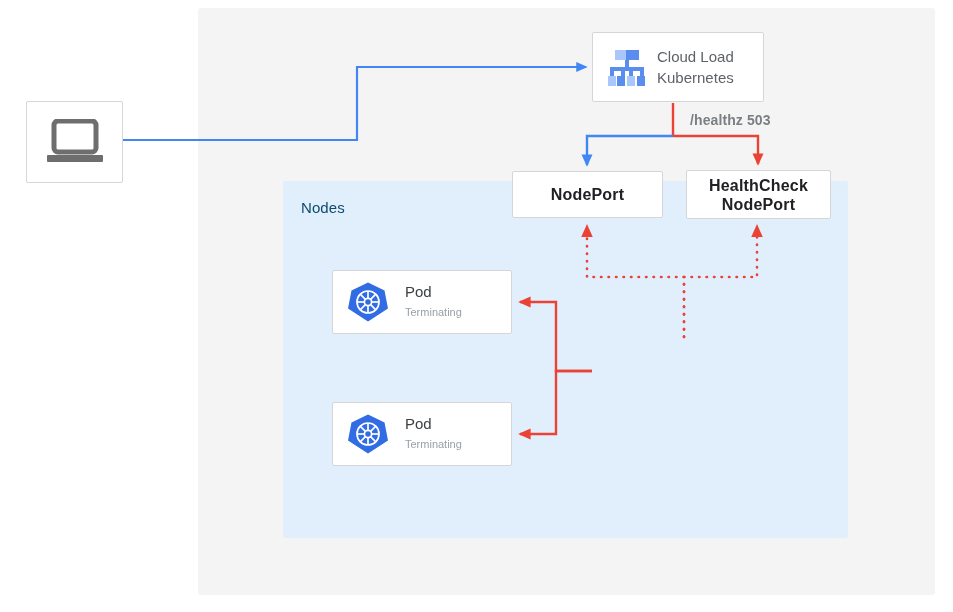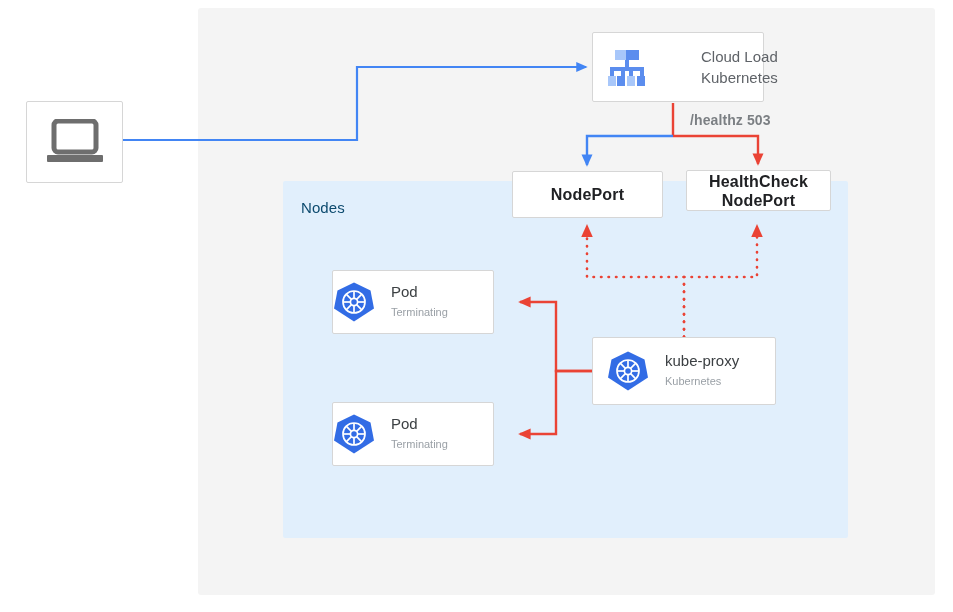--- a/index.html
+++ b/index.html
@@ -87,52 +87,52 @@
   
   .clb-card {
     left: 592px;
     top: 32px;
     width: 172px;
     height: 70px;
     padding-left: 10px;
   }
   .clb-icon { width: 48px; height: 44px; flex: 0 0 auto; }
   .clb-card .card-text { margin-left: 6px; }
-  .clb-card .card-title { font-size: 15px; color: #5f6368; margin-left: 44px; }
+  .clb-card .card-title { font-size: 15px; color: #5f6368; }
 
   
   .np-card {
     left: 512px;
     top: 171px;
     width: 151px;
     height: 47px;
     justify-content: center;
   }
   .hcnp-card {
     left: 686px;
     top: 170px;
     width: 145px;
-    height: 41px;
+    height: 49px;
     justify-content: center;
   }
   .np-label {
     font-size: 16px;
     font-weight: bold;
     color: #202124;
     text-align: center;
     line-height: 19px;
     letter-spacing: 0.2px;
   }
 
   
   .pod-card {
     left: 332px;
-    width: 162px;
+    width: 180px;
     height: 64px;
-    padding-left: 0;
+    padding-left: 14px;
   }
   .pod-1 { top: 270px; }
   .pod-2 { top: 402px; }
   .k8s-icon { width: 42px; height: 42px; flex: 0 0 auto; }
   .pod-card .card-text { margin-left: 16px; }
 
   
   .kp-card {
     left: 592px;
     top: 337px;
@@ -279,35 +279,14 @@
         <line x1="28.8" y1="13.2" x2="23.6" y2="18.4"></line>
         <line x1="18.4" y1="23.6" x2="13.2" y2="28.8"></line>
       </g>
     </svg>
     <div class="card-text">
       <div class="card-title">Pod</div>
       <div class="card-sub">Terminating</div>
     </div>
   </div>
 
-  <div class="card kp-card">
-    <svg class="k8s-icon" viewBox="0 0 42 42">
-      <polygon points="21,1.5 37.5,9.5 41,27.5 21,40.5 1,27.5 4.5,9.5" fill="#326ce5"></polygon>
-      <g fill="none" stroke="#ffffff" stroke-width="1.7">
-        <circle cx="21" cy="21" r="11"></circle>
-        <circle cx="21" cy="21" r="3.6"></circle>
-        <line x1="21" y1="10" x2="21" y2="17.4"></line>
-        <line x1="21" y1="24.6" x2="21" y2="32"></line>
-        <line x1="10" y1="21" x2="17.4" y2="21"></line>
-        <line x1="24.6" y1="21" x2="32" y2="21"></line>
-        <line x1="13.2" y1="13.2" x2="18.4" y2="18.4"></line>
-        <line x1="23.6" y1="23.6" x2="28.8" y2="28.8"></line>
-        <line x1="28.8" y1="13.2" x2="23.6" y2="18.4"></line>
-        <line x1="18.4" y1="23.6" x2="13.2" y2="28.8"></line>
-      </g>
-    </svg>
-    <div class="card-text">
-      <div class="card-title">kube-proxy</div>
-      <div class="card-sub">Kubernetes</div>
-    </div>
-  </div>
 
 </div>
 
 </body></html>

